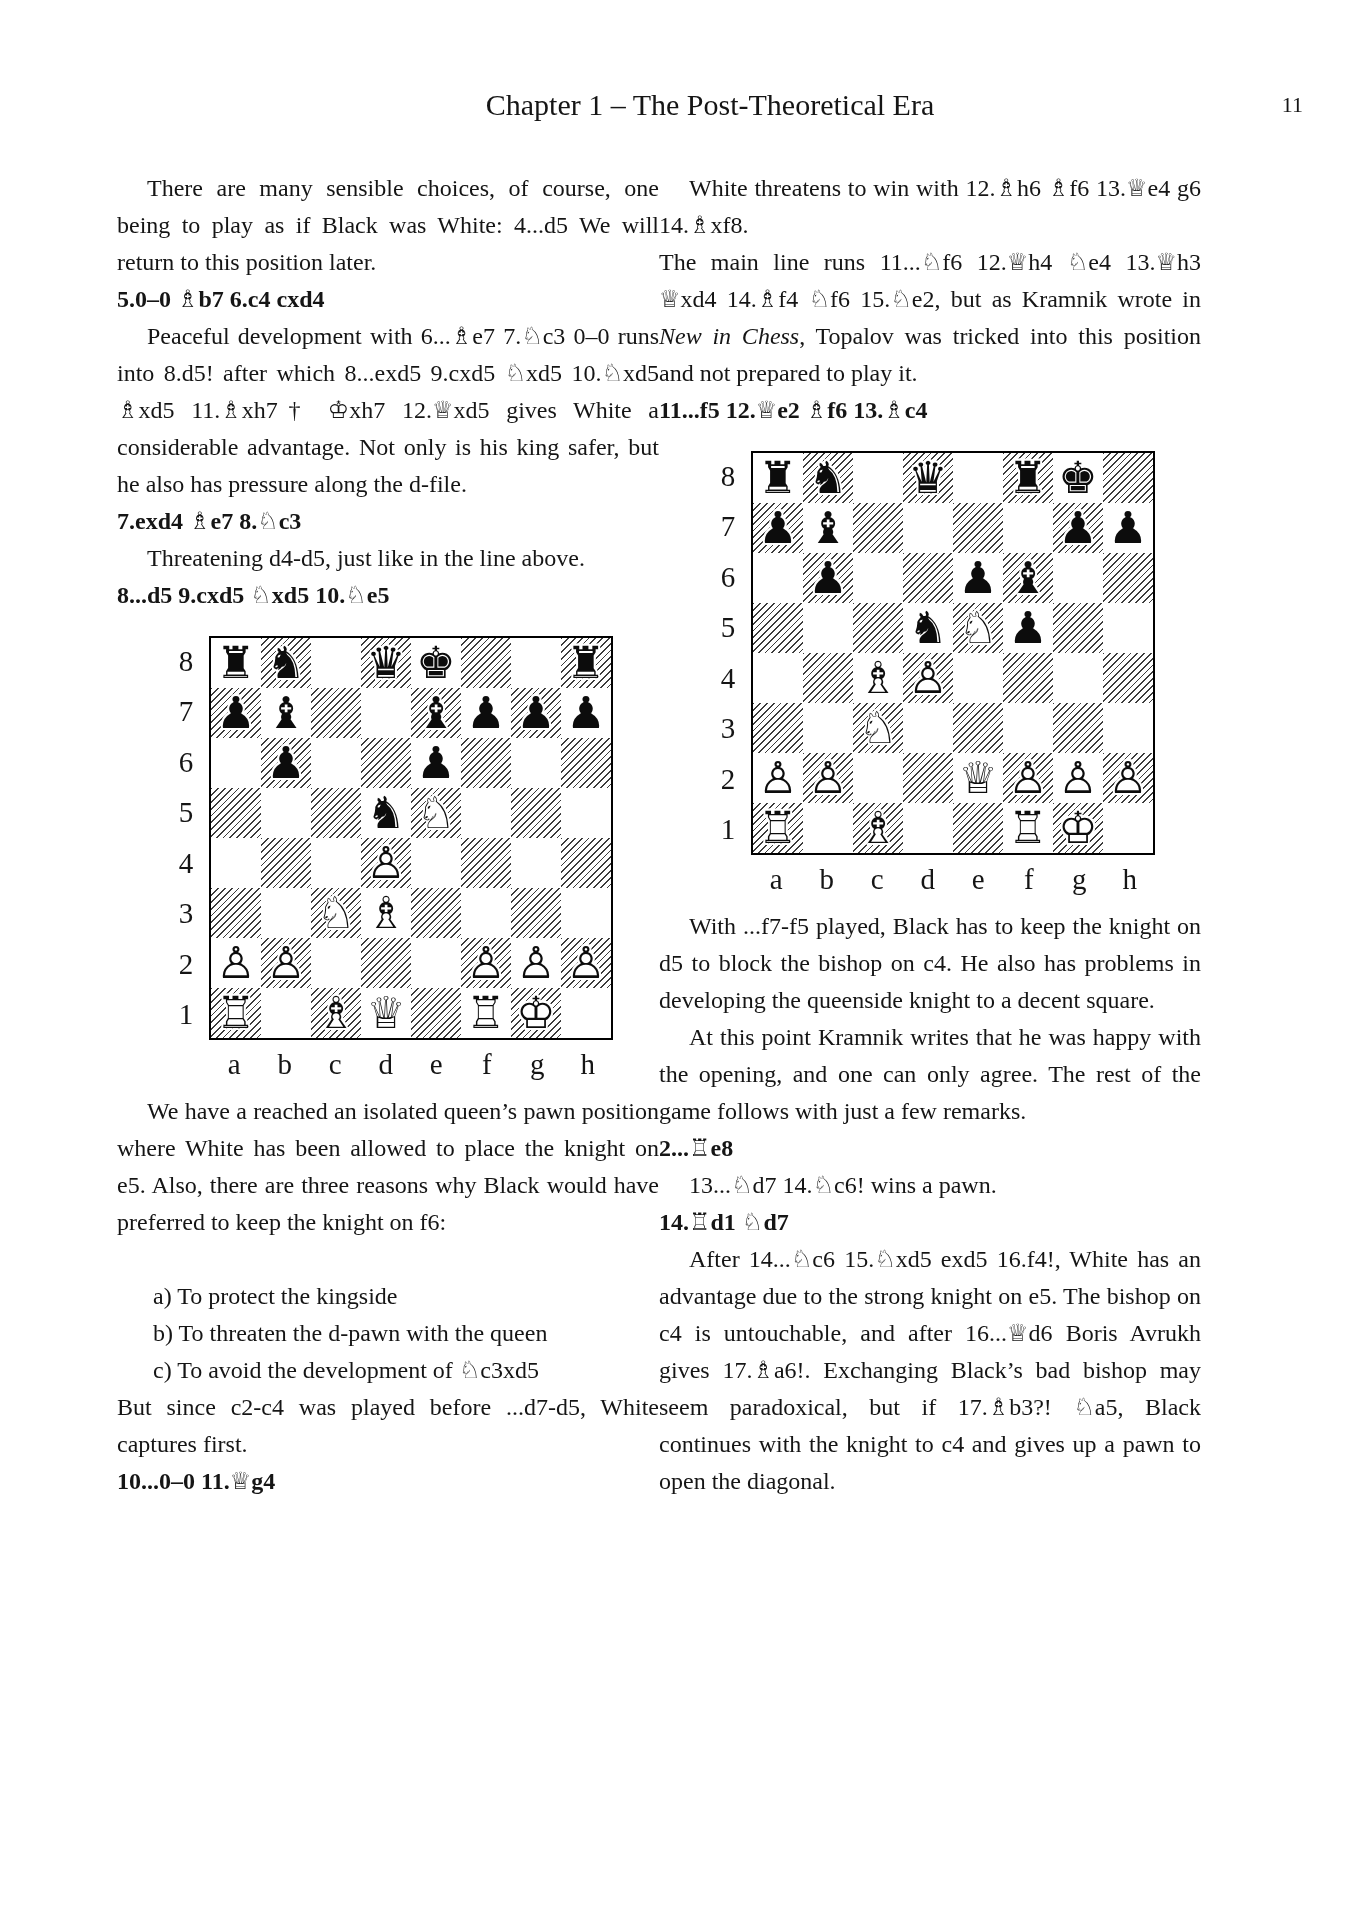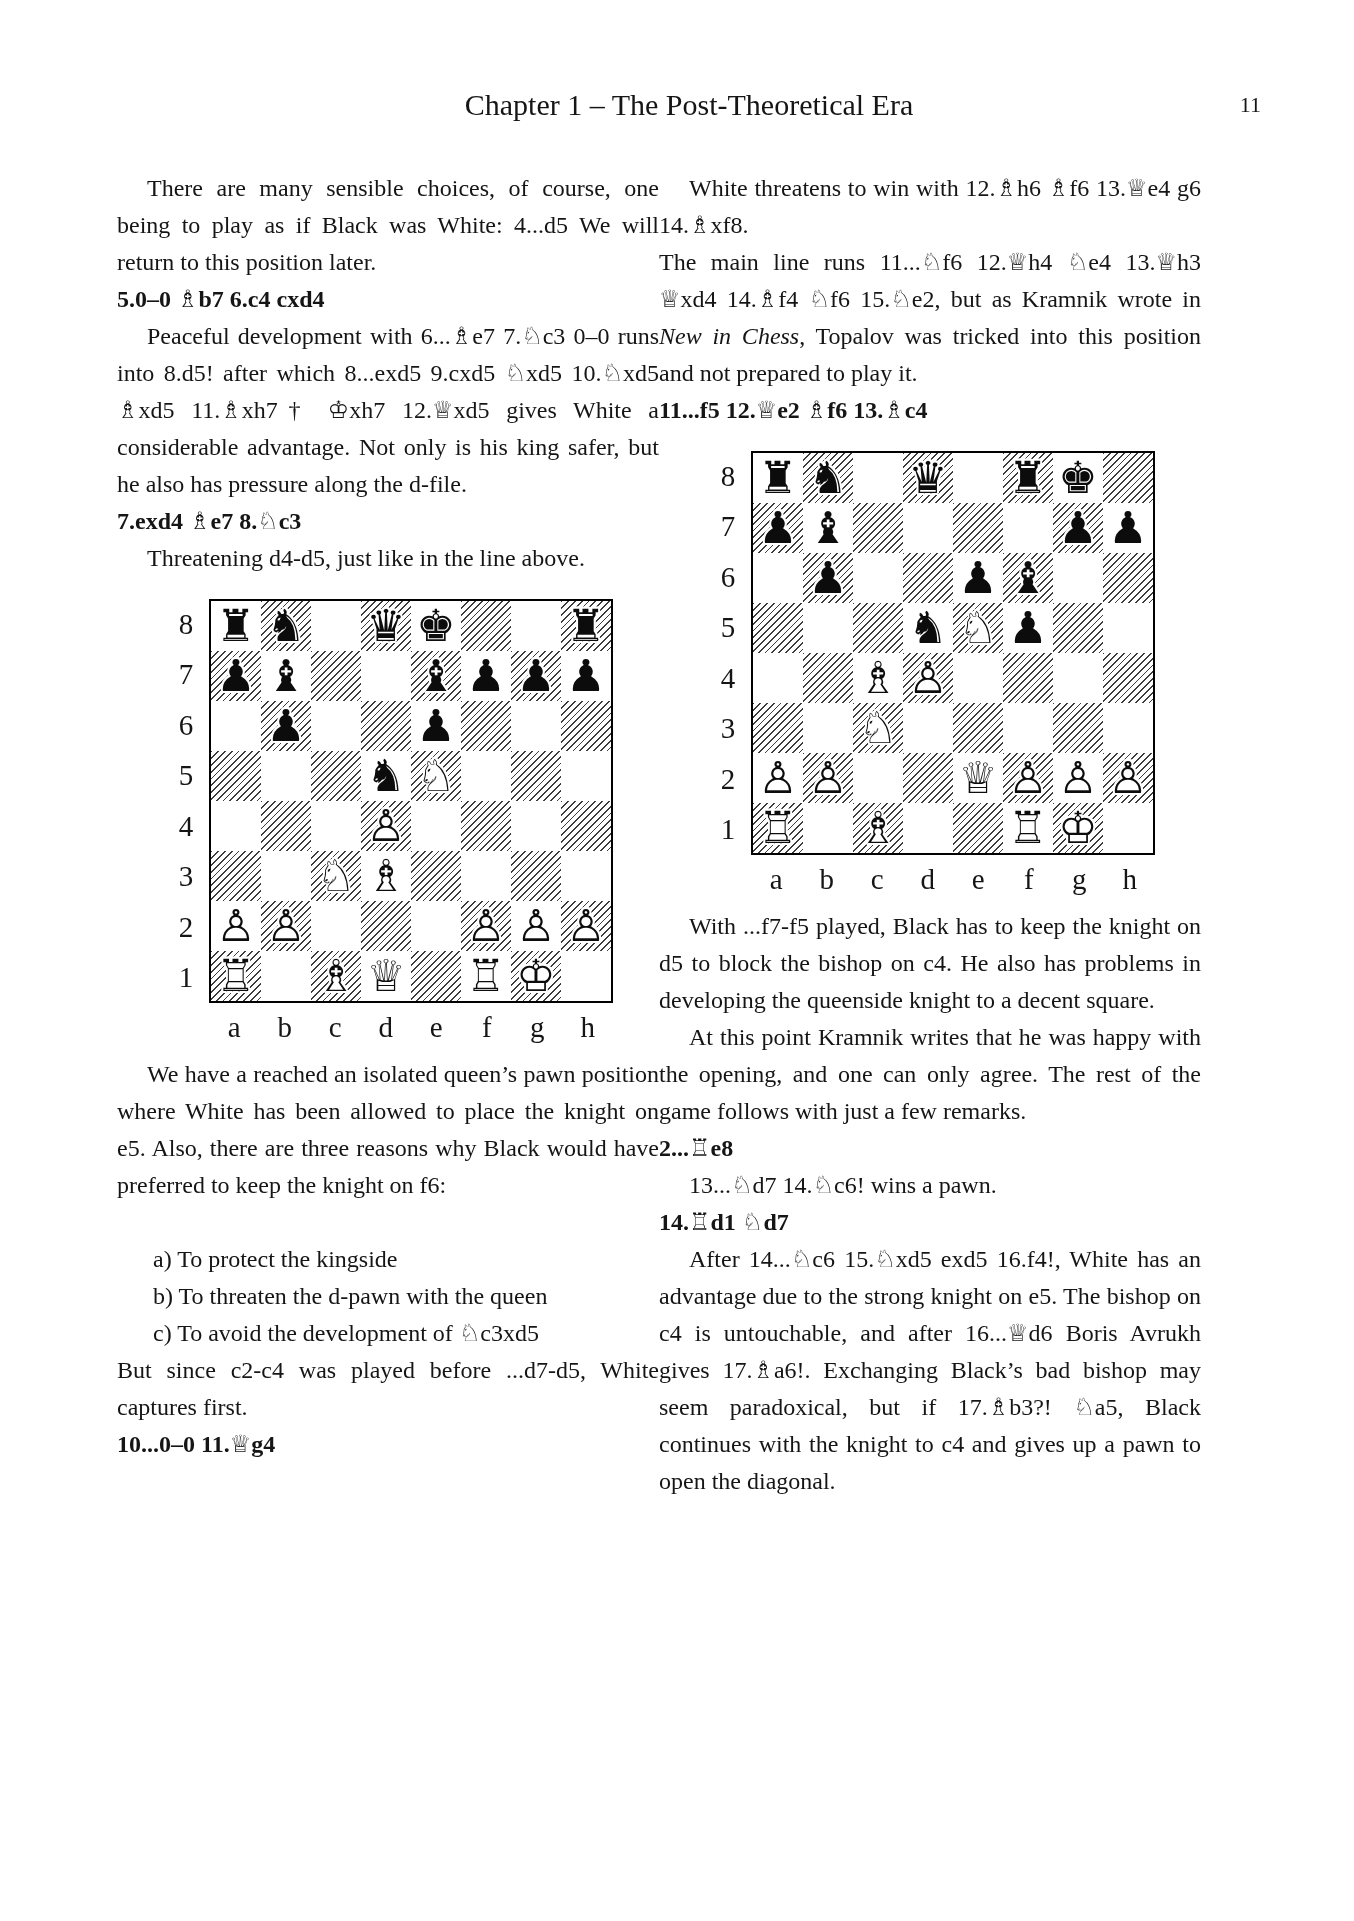--- a/index.html
+++ b/index.html
@@ -4,21 +4,21 @@
 <style>
   html,body{margin:0;padding:0;background:#e8e8e8;}
   .page{
     position:relative;
     width:1354px;height:1921px;
     margin:0 auto;
     background:#ffffff;
     color:#151515;
     font-family:"Liberation Serif","DejaVu Serif","DejaVu Sans",serif;
     box-sizing:border-box;
-    padding:86px 93px 0 117px;
+    padding:86px 51px 0 117px;
     overflow:hidden;
   }
   .header{position:relative;text-align:center;font-size:30px;line-height:38px;margin-bottom:46px;}
   .page-num{position:absolute;right:0;top:0;font-size:22px;}
   .columns{display:flex;}
   .col{width:542px;}
 
   p.para{font-size:24px;line-height:37px;margin:0;text-align:justify;}
   p.para.indent{text-indent:30px;}
   p.heading{font-weight:bold;text-align:left;}
@@ -69,20 +69,21 @@
     <span>Chapter 1 – The Post-Theoretical Era</span>
     <span class="page-num">11</span>
   </div>
   <div class="columns">
     <div class="col" id="col-left">
         <p class="para indent"><span>There are many sensible choices, of course, one being to play as if Black was White: 4...d5 We will return to this position later.</span></p>
         <p class="para heading sb">5.0–0 ♗b7 6.c4 cxd4</p>
         <p class="para indent"><span>Peaceful development with 6...♗e7 7.♘c3 0–0 runs into 8.d5! after which 8...exd5 9.cxd5 ♘xd5 10.♘xd5 ♗xd5 11.♗xh7† ♔xh7 12.♕xd5 gives White a considerable advantage. Not only is his king safer, but he also has pressure along the d-file.</span></p>
         <p class="para heading sb">7.exd4 ♗e7 8.♘c3</p>
         <p class="para indent"><span>Threatening d4-d5, just like in the line above.</span></p>
+        <p class="para heading sb">8...d5 9.cxd5 ♘xd5 10.♘e5</p>
         <div class="diagram">
           <div class="drow">
             <div class="ranks">
               <div>8</div>
               <div>7</div>
               <div>6</div>
               <div>5</div>
               <div>4</div>
               <div>3</div>
               <div>2</div>

